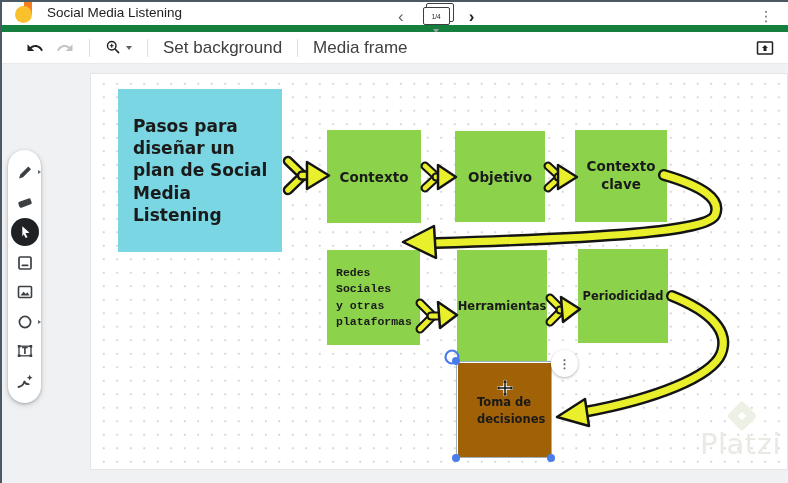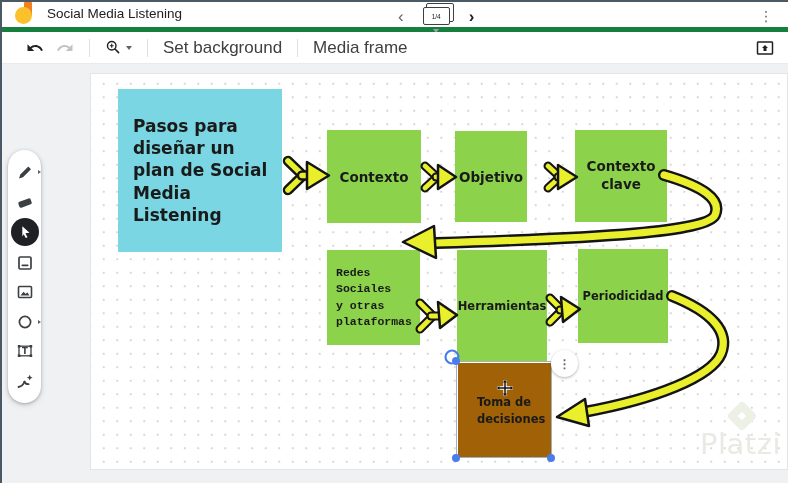--- a/index.html
+++ b/index.html
@@ -6,21 +6,21 @@
   html,body { background:#fff; }
   body { font-family:"Liberation Sans", sans-serif; }
   .app { position:relative; width:788px; height:483px; background:#fff; overflow:hidden; }
 
   
   .edge-top  { position:absolute; left:0; top:0; right:0; height:2px; background:#4A5963; z-index:60; }
   .edge-left { position:absolute; left:0; top:0; bottom:0; width:2px; background:#4A5963; z-index:60; }
 
   
   .bar1 { position:absolute; left:0; top:0; width:788px; height:32px; background:#fff;
-          border-bottom:5px solid #15803d; display:flex; align-items:center; z-index:40; }
+          border-bottom:7px solid #15803d; display:flex; align-items:center; z-index:40; }
   .logo { position:relative; width:20px; height:24px; margin-left:15px; }
   .logo .lrect { position:absolute; left:9px; top:0; width:8px; height:14px; background:#F57F20; border-radius:1px; }
   .logo .lcirc { position:absolute; left:0; top:5px; width:17px; height:17px; background:#FBC12D; border-radius:50%; }
   .doc-title { margin-left:12px; font-size:13.5px; color:#202124; }
   .frame-nav { position:absolute; left:398px; top:0; height:32px; display:flex; align-items:center; gap:19px; }
   .nav-chev { font-size:17px; line-height:1; color:#5F6368; cursor:default; }
   .nav-chev.next { color:#202124; font-weight:bold; }
   .frame-chooser { position:relative; width:27px; height:18px; border:1.6px solid #3C4043; border-radius:2px;
                    background:#fff; display:flex; align-items:center; justify-content:center; }
   .frame-chooser::before { content:""; position:absolute; left:2px; top:-5px; width:26px; height:17px;
@@ -61,21 +61,21 @@
   .tool.active { width:28px; height:28px; border-radius:50%; background:#202124; }
   .sub-caret { position:absolute; right:-3px; top:50%; transform:translateY(-50%);
                width:0; height:0; border-top:2.5px solid transparent; border-bottom:2.5px solid transparent; border-left:3.5px solid #5F6368; }
 
   
   .shape { position:absolute; display:flex; align-items:center; justify-content:center; z-index:2;
            font-family:"DejaVu Sans", sans-serif; font-weight:bold; color:#1A1A1A; }
   .shape-label { white-space:pre-line; }
   .s-intro        { left:118px; top:89px;  width:164px; height:163px; font-size:17px; line-height:1.3; justify-content:flex-start; padding-left:15px; text-align:left; }
   .s-contexto     { left:327px; top:130px; width:94px;  height:93px;  font-size:13.5px; }
-  .s-objetivo     { left:455px; top:131px; width:72px;  height:91px;  font-size:13.5px; }
+  .s-objetivo     { left:455px; top:131px; width:90px;  height:91px;  font-size:13.5px; }
   .s-palabras     { left:575px; top:130px; width:92px;  height:92px;  font-size:13.5px; line-height:1.3; text-align:center; }
   .s-redes        { left:327px; top:250px; width:93px;  height:95px;  font-size:11.5px; line-height:1.4; justify-content:flex-start; padding-left:9px; text-align:left;font-family:Liberation Mono, monospace; }
   .s-herramientas { left:457px; top:250px; width:90px;  height:111px;  font-size:11.5px; }
   .s-periodicidad { left:578px; top:249px; width:90px;  height:94px;  font-size:11.5px; }
   .s-toma         { left:458px; top:363px; width:93px;  height:95px;  font-size:11.5px; line-height:1.4; justify-content:flex-start; padding-left:19px; text-align:left; }
 
   
   .arrows { position:absolute; left:0; top:0; width:788px; height:483px; z-index:5; pointer-events:none; }
   .ao { fill:none; stroke:#141414; stroke-linecap:round; stroke-linejoin:round; }
   .ai { fill:none; stroke:var(--arrow-fill,#E9F02B); stroke-linecap:round; stroke-linejoin:round; }

